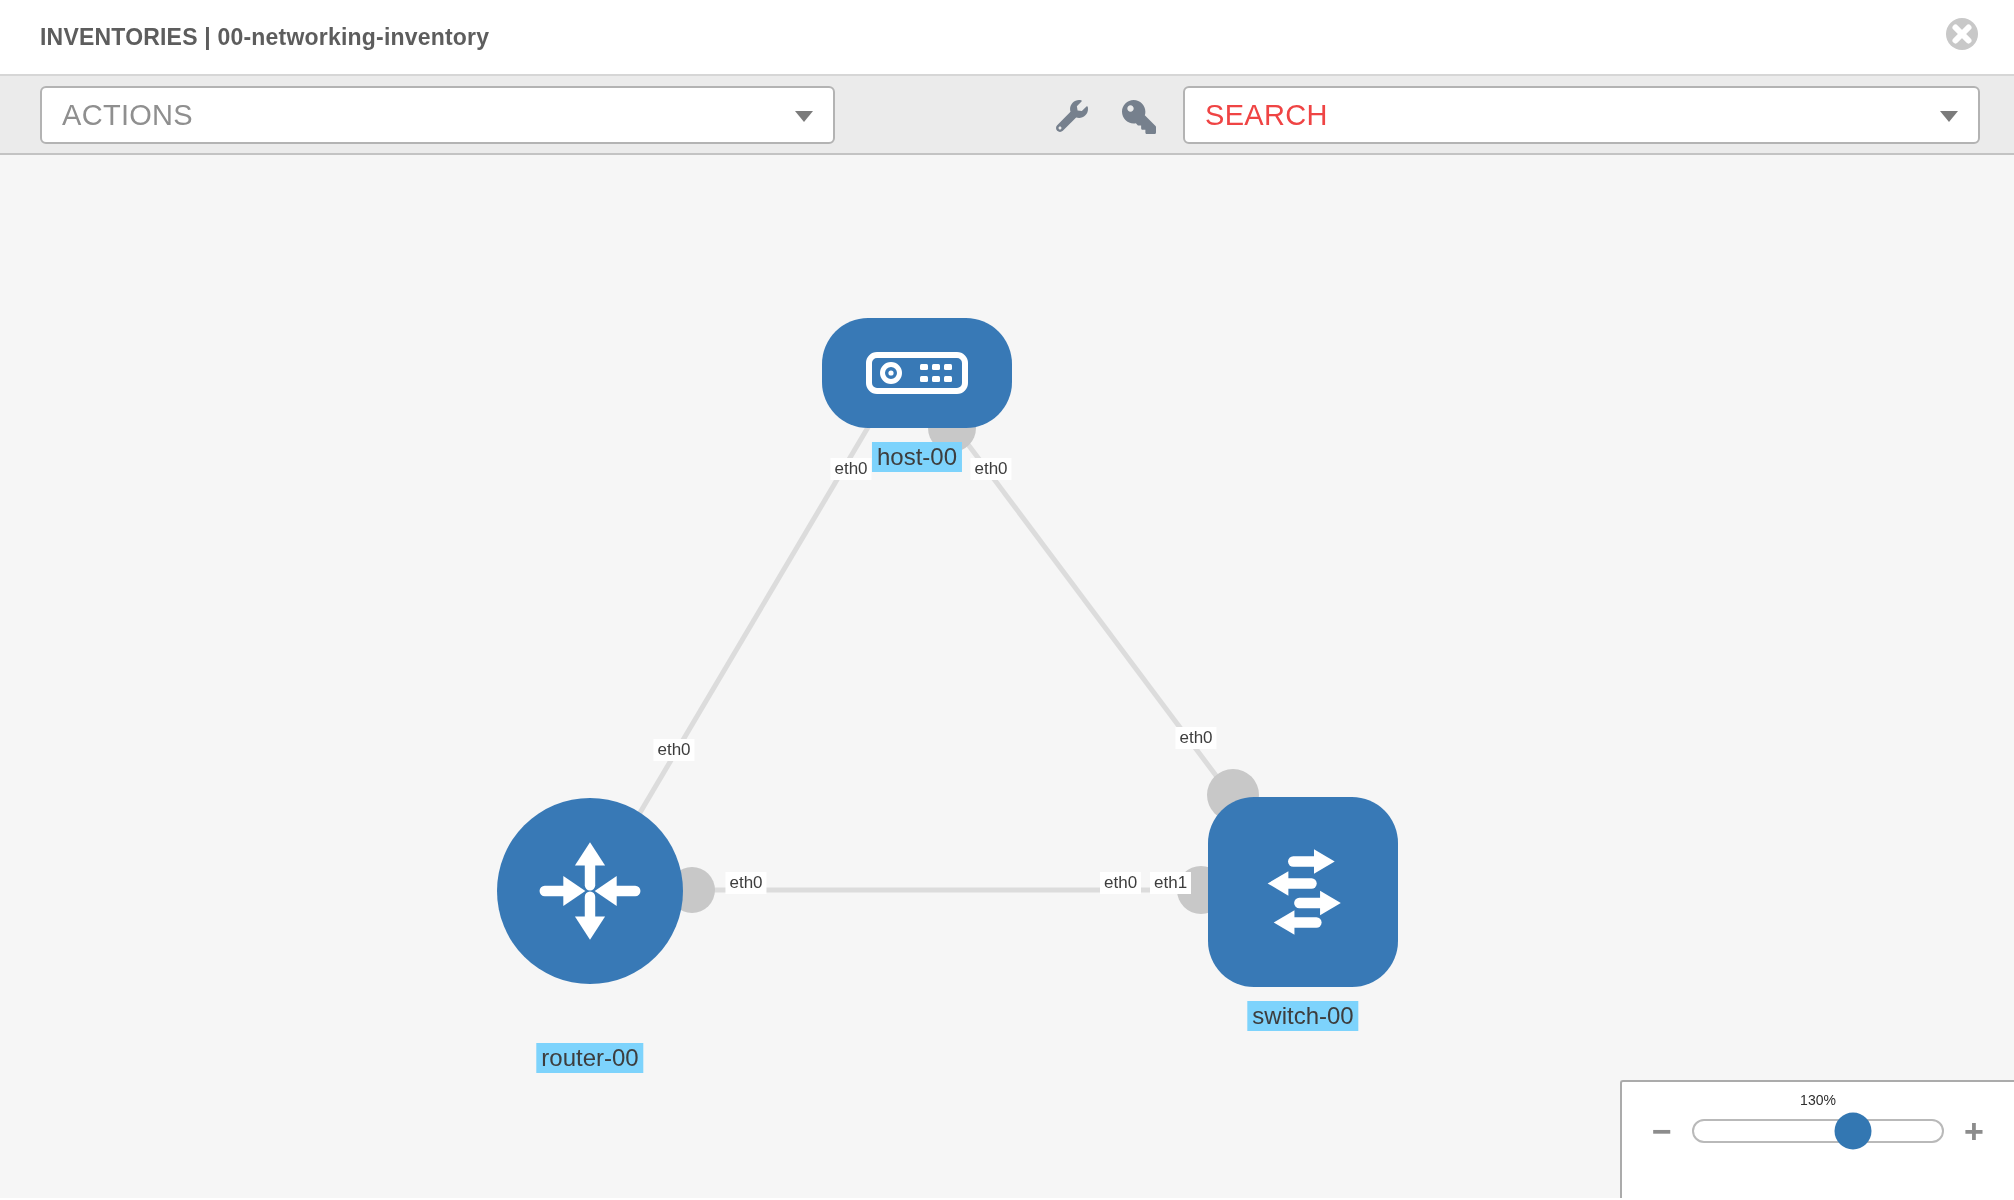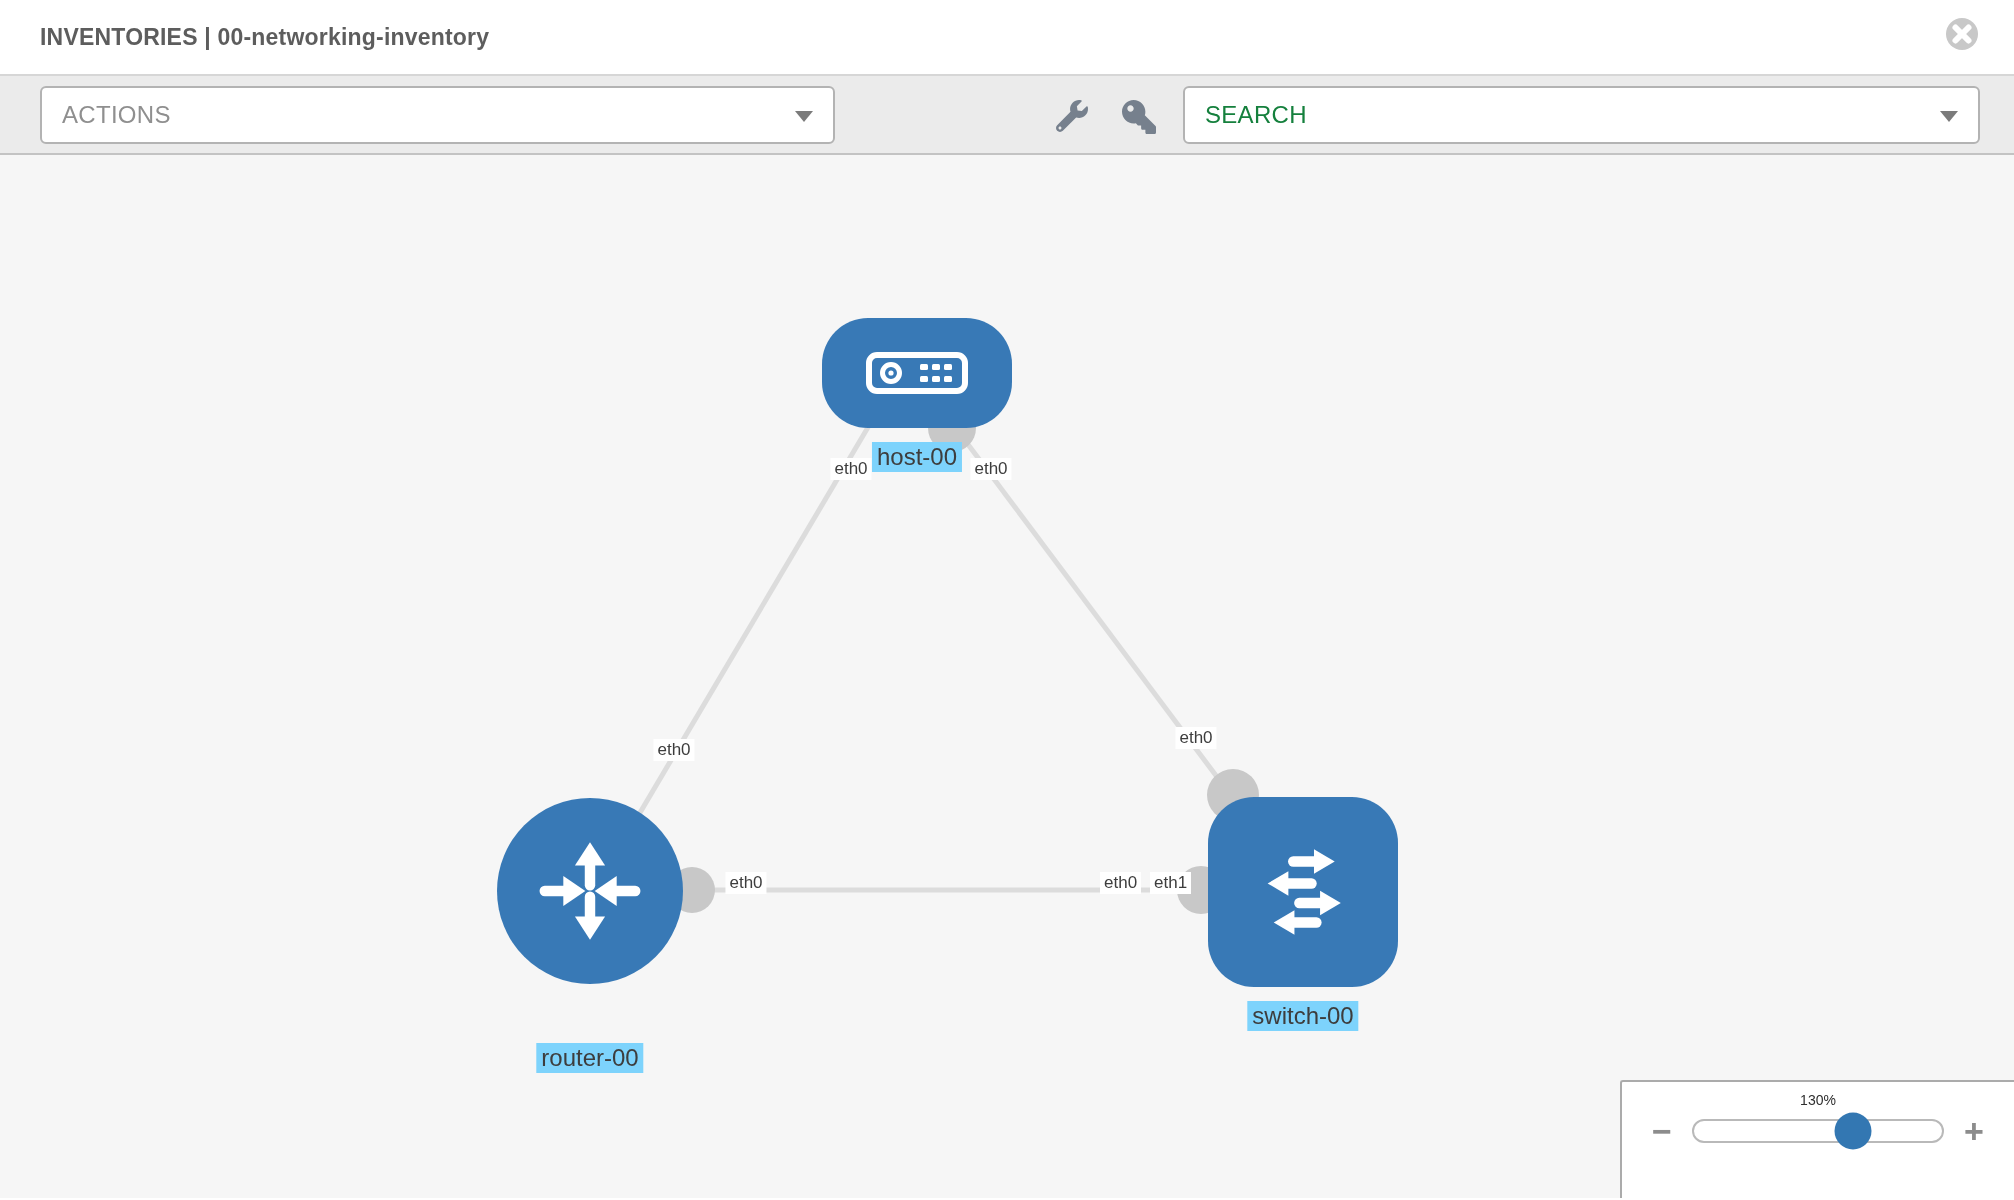--- a/index.html
+++ b/index.html
@@ -14,27 +14,27 @@
   .page-title { position:absolute; left:40px; top:50%; transform:translateY(-50%);
                 font-size:23px; font-weight:bold; color:#5d5d5d; letter-spacing:0.2px; }
   .close-btn { position:absolute; right:34px; top:16px; width:36px; height:36px; cursor:pointer; }
 
   
   .toolbar { position:relative; width:100%; height:79px; background:#ebebeb;
              border-bottom:2px solid #c3c3c3; }
   .select-box { position:absolute; top:10px; height:58px; background:#fff;
                 border:2px solid #b3b3b3; border-radius:6px; display:flex;
                 align-items:center; padding:0 20px; cursor:pointer; }
-  .select-box .sel-label { font-size:24px; color:#8f8f8f; letter-spacing:0.3px; }
+  .select-box .sel-label { font-size:29px; color:#8f8f8f; letter-spacing:0.3px; }
   .caret { position:absolute; right:20px; top:50%; margin-top:-4px; width:0; height:0;
            border-left:9px solid transparent; border-right:9px solid transparent;
            border-top:11px solid #7b7b7b; }
   .actions-box { left:40px; width:795px; }
   .search-box  { left:1183px; width:797px; }
-  .search-box .sel-label { color:#15803d; }
+  .search-box .sel-label { color:#ef4444; }
   .tool-icon { position:absolute; top:24px; width:34px; height:34px; cursor:pointer; }
   .wrench { left:1056px; }
   .key { left:1122px; }
 
   
   .canvas { position:relative; width:2014px; height:1043px; background:#f6f6f6; overflow:hidden; }
   .links-svg { position:absolute; left:0; top:0; }
 
   .node { position:absolute; background:#3879b6; display:flex;
           align-items:center; justify-content:center; cursor:pointer; }

